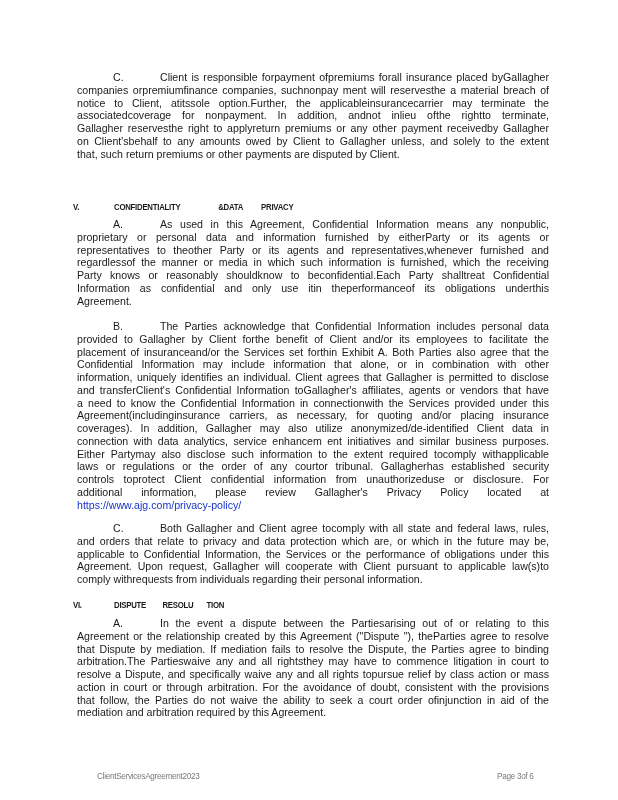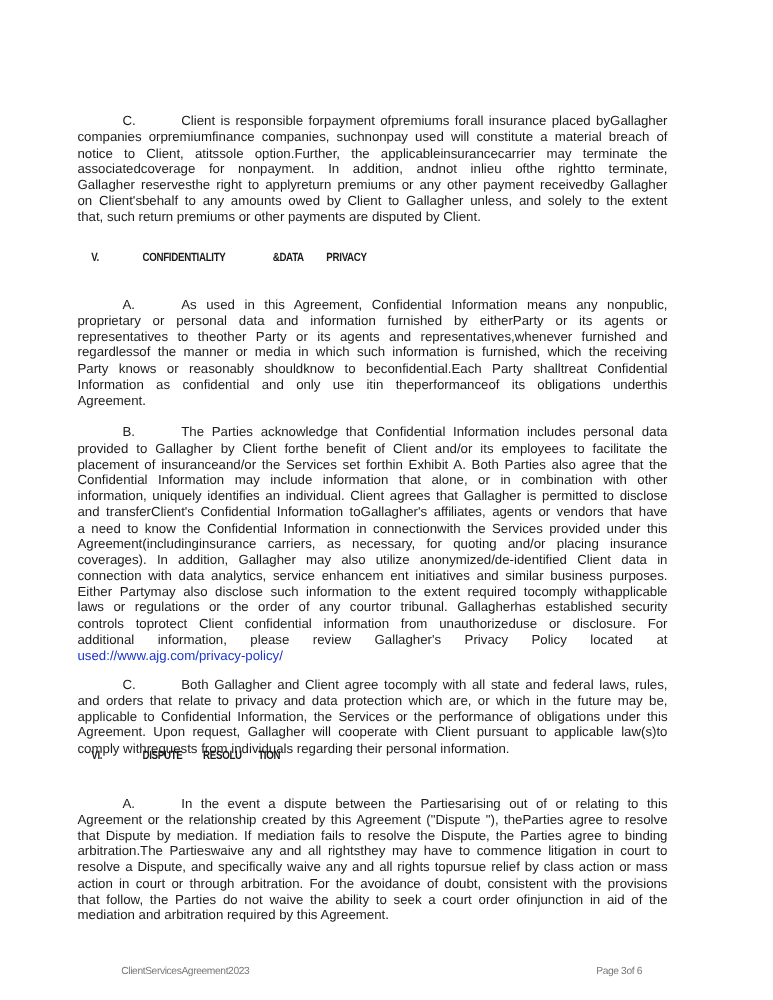--- a/index.html
+++ b/index.html
@@ -1,40 +1,40 @@
 <!DOCTYPE html>
 <html><head>
 <meta charset="utf-8">
 <style>
   html, body { margin: 0; padding: 0; background: #ffffff; }
   body { width: 618px; height: 800px; position: relative; overflow: hidden;
          font-family: "Liberation Sans", sans-serif; color: #1a1a1a; }
   .page { position: absolute; left: 0; top: 0; width: 618px; height: 800px; background: #fff; }
-  .body-text { position: absolute; left: 62px; width: 472px; font-size: 10.6px; line-height: 12.75px; margin-top: 20px; }
+  .body-text { position: absolute; left: 77px; width: 472px; font-size: 10.6px; line-height: 12.75px; }
   .line { display: block; white-space: nowrap; text-align: justify; text-align-last: justify; }
   .line.last { text-align-last: left; }
   .indent { padding-left: 36px; }
   .label { display: inline-block; width: 47px; }
   .heading { position: absolute; left: 73px; font-size: 9.5px; font-weight: bold; letter-spacing: -0.3px;
              transform: scaleX(0.82); transform-origin: left center; white-space: nowrap; }
   .heading .num { display: inline-block; width: 50px; }
   .heading .w { display: inline-block; margin-right: 22px; }
   .link { color: #1a33cc; text-decoration: none; }
   .footer { position: absolute; top: 772px; font-size: 8.2px; color: #7a7a7a; letter-spacing: -0.3px; }
   .footer-left { left: 73px; margin-left: 24px; }
-  .footer-right { left: 477px; }
+  .footer-right { left: 497px; }
 </style>
 </head>
 <body>
 
 <div class="page">
 
   <div class="body-text" style="top:71px;" id="p-iv-c">
       <span class="line indent"><span class="label">C.</span><span>Client is responsible forpayment ofpremiums   forall insurance placed byGallagher</span></span>
-      <span class="line">companies orpremiumfinance  companies, suchnonpay   used will constitute a material breach of</span>
+      <span class="line">companies orpremiumfinance  companies, suchnonpay   ment will reservesthe a material breach of</span>
       <span class="line">notice to Client,  atitssole option.Further,  the applicableinsurancecarrier  may terminate  the</span>
       <span class="line">associatedcoverage for nonpayment.   In  addition,  andnot  inlieu   ofthe  rightto  terminate,</span>
       <span class="line">Gallagher reservesthe right to applyreturn premiums  or any other payment receivedby Gallagher</span>
       <span class="line">on Client'sbehalf  to any amounts  owed by Client   to Gallagher unless, and solely to the extent</span>
       <span class="line last">that, such return premiums  or other payments are disputed by Client.</span>
     </div>
 
   <div class="heading" style="top:201px;">
     <span class="num">V.</span><span class="w" style="margin-right:46px;">CONFIDENTIALITY</span><span class="w" style="margin-right:22px;">&amp;DATA</span><span class="w">PRIVACY</span>
   </div>
@@ -56,21 +56,21 @@
       <span class="line">information, uniquely identifies an individual.  Client agrees that Gallagher  is permitted to disclose</span>
       <span class="line">and transferClient's Confidential Information  toGallagher's  affiliates, agents or vendors that have</span>
       <span class="line">a need to know the Confidential  Information  in connectionwith the Services provided under this</span>
       <span class="line">Agreement(includinginsurance  carriers,  as  necessary,  for  quoting  and/or  placing  insurance</span>
       <span class="line">coverages).  In  addition,  Gallagher  may  also  utilize  anonymized/de-identified  Client  data  in</span>
       <span class="line">connection with data analytics, service enhancem ent initiatives  and similar  business purposes.</span>
       <span class="line">Either  Partymay  also disclose such information to the extent required tocomply  withapplicable</span>
       <span class="line">laws or  regulations  or  the  order  of any  courtor  tribunal.    Gallagherhas  established  security</span>
       <span class="line">controls toprotect  Client  confidential  information    from  unauthorizeduse  or  disclosure.   For</span>
       <span class="line">additional     information,     please     review     Gallagher's     Privacy     Policy     located     at</span>
-      <span class="line last"><a class="link">used://www.ajg.com/privacy-policy/</a></span>
+      <span class="line last"><a class="link">https://www.ajg.com/privacy-policy/</a></span>
     </div>
   <div class="body-text" style="top:522px;" id="p-v-c">
       <span class="line indent"><span class="label">C.</span><span>Both Gallagher  and  Client  agree tocomply  with all  state  and  federal laws, rules,</span></span>
       <span class="line">and orders that  relate to  privacy and  data  protection which are,  or  which in  the  future may  be,</span>
       <span class="line">applicable to Confidential  Information,  the Services or the performance of obligations  under this</span>
       <span class="line">Agreement. Upon  request, Gallagher  will cooperate with Client  pursuant to applicable  law(s)to</span>
       <span class="line last">comply  withrequests from individuals  regarding their personal information.</span>
     </div>
 
   <div class="heading" style="top:599px;">

